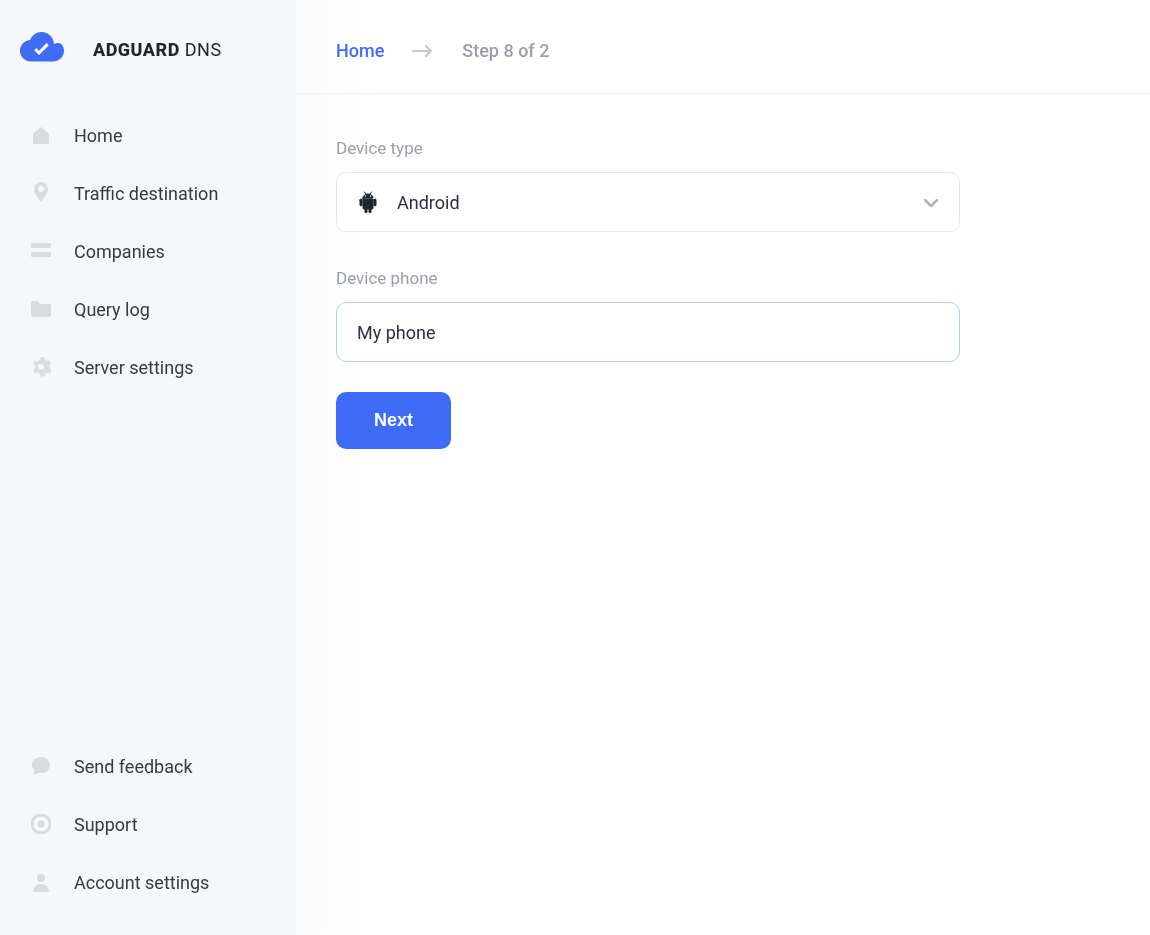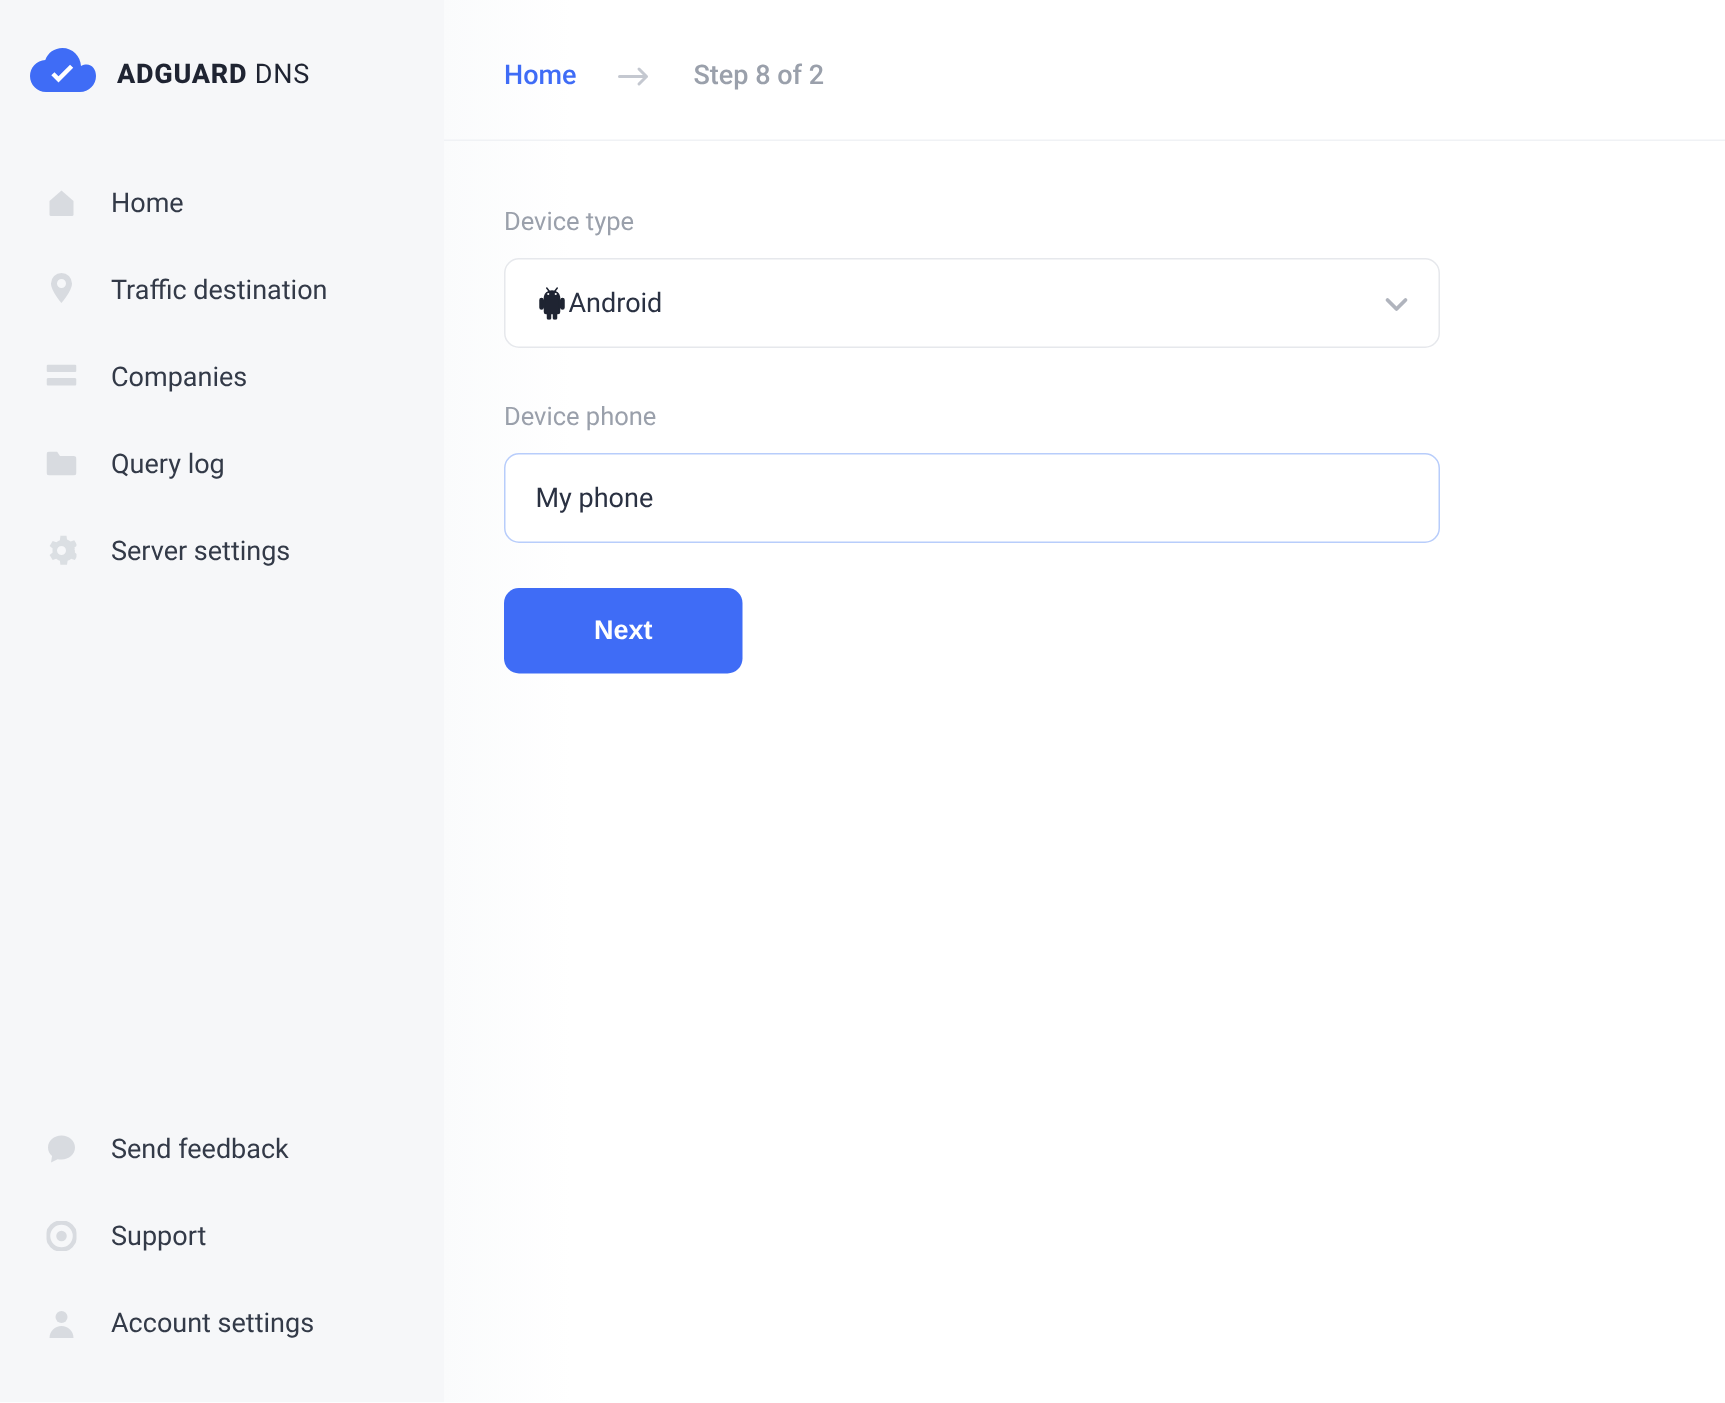--- a/index.html
+++ b/index.html
@@ -22,21 +22,21 @@
     width: 296px;
     flex: 0 0 296px;
     background: #f6f7f9;
     display: flex;
     flex-direction: column;
     padding: 32px 0 24px 0;
   }
   .logo {
     display: flex;
     align-items: center;
-    gap: 14px;
+    gap: 29px;
     padding: 0 20px 40px 20px;
   }
   .logo-cloud {
     width: 44px;
     height: 34px;
     position: relative;
   }
   .logo-cloud svg { display: block; }
   .logo-text {
     font-size: 18px;
@@ -111,20 +111,21 @@
     margin-bottom: 14px;
   }
   .select-box {
     width: 624px;
     height: 60px;
     border: 1px solid #e6e8ec;
     border-radius: 10px;
     display: flex;
     align-items: center;
     padding: 0 20px;
+    gap: 18px;
     margin-bottom: 36px;
     cursor: pointer;
     background: #fff;
   }
   .select-icon {
     width: 22px;
     height: 22px;
     display: flex;
     align-items: center;
     justify-content: center;
@@ -149,21 +150,21 @@
     margin-bottom: 30px;
     outline: none;
     background: #fff;
     font-family: inherit;
   }
   .primary-btn {
     background: #3f6cf6;
     color: #fff;
     border: none;
     border-radius: 10px;
-    padding: 18px 60px;
+    padding: 18px 38px;
     font-size: 18px;
     font-weight: 600;
     cursor: pointer;
   }
 </style>
 </head>
 <body>
 
 <div class="app">
 

